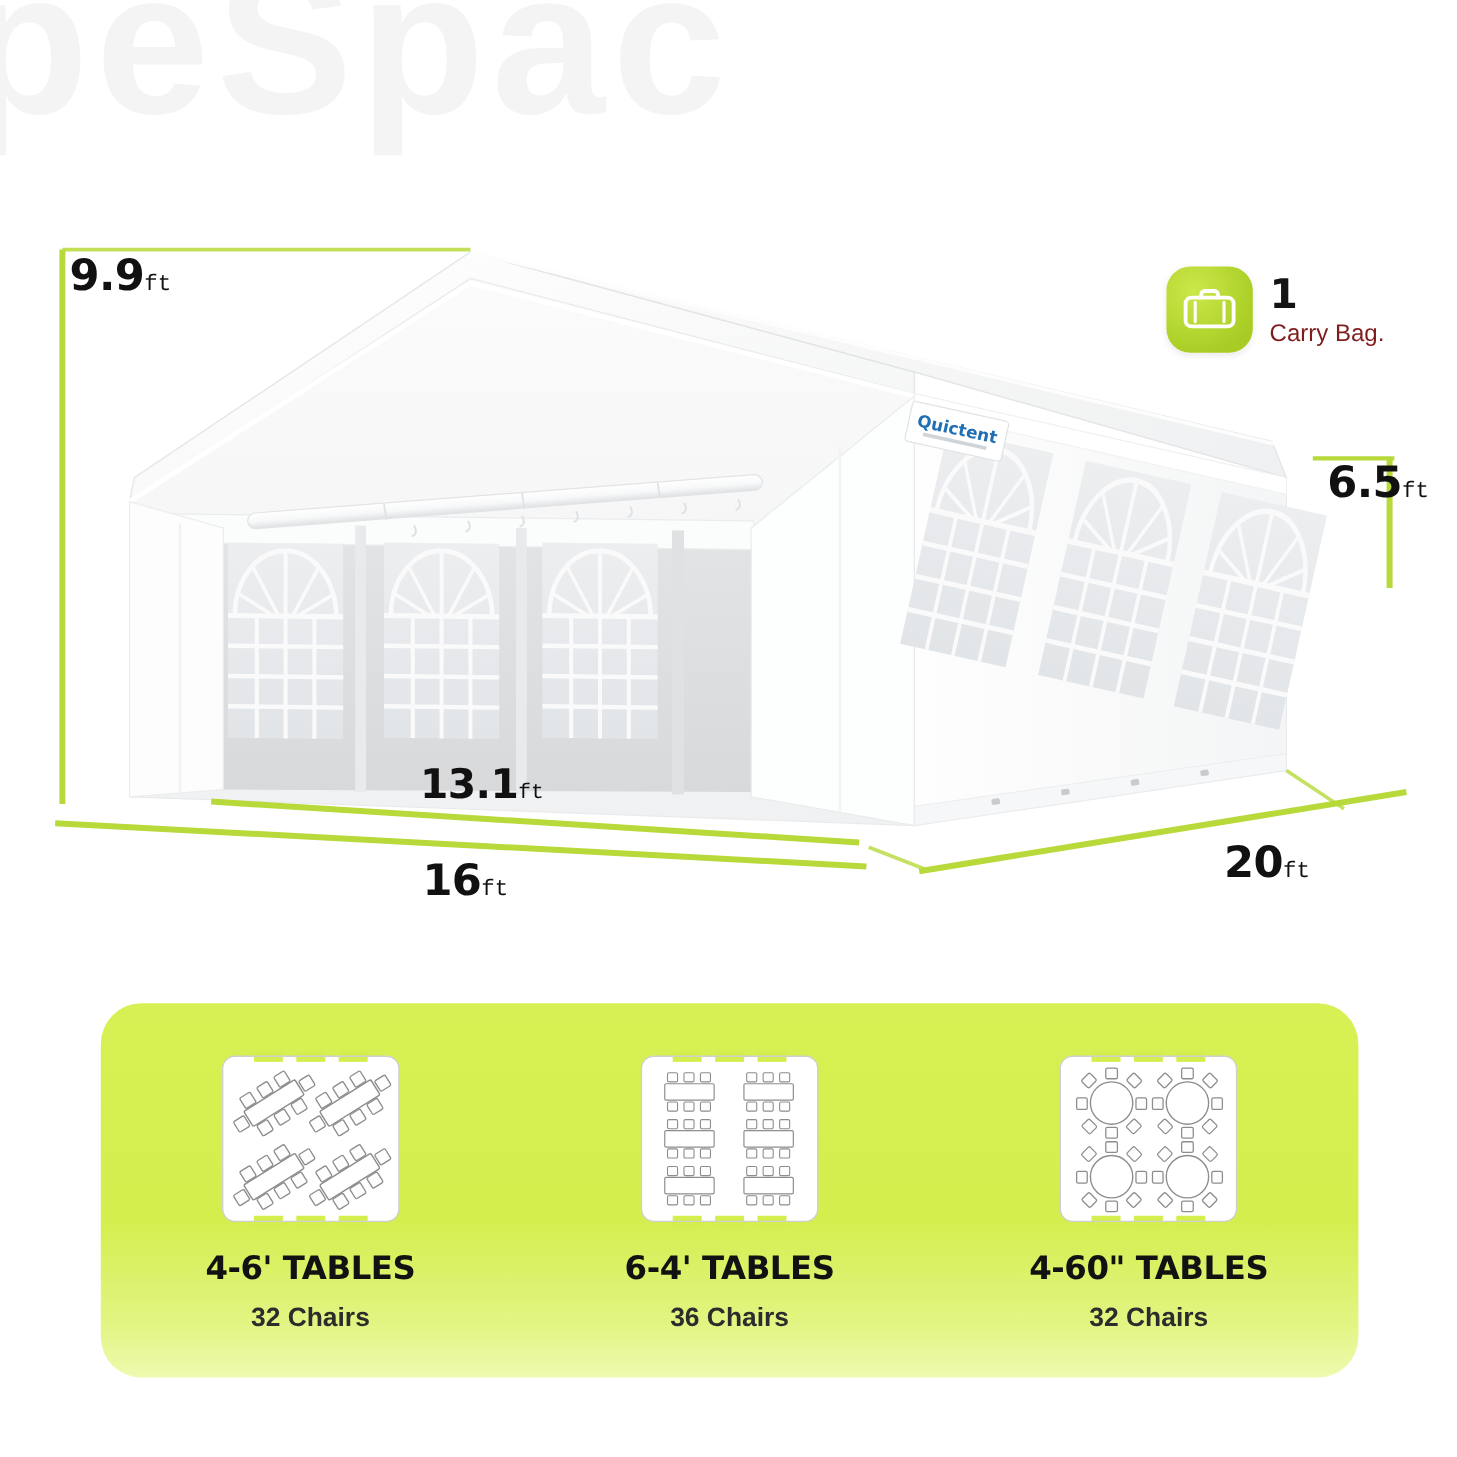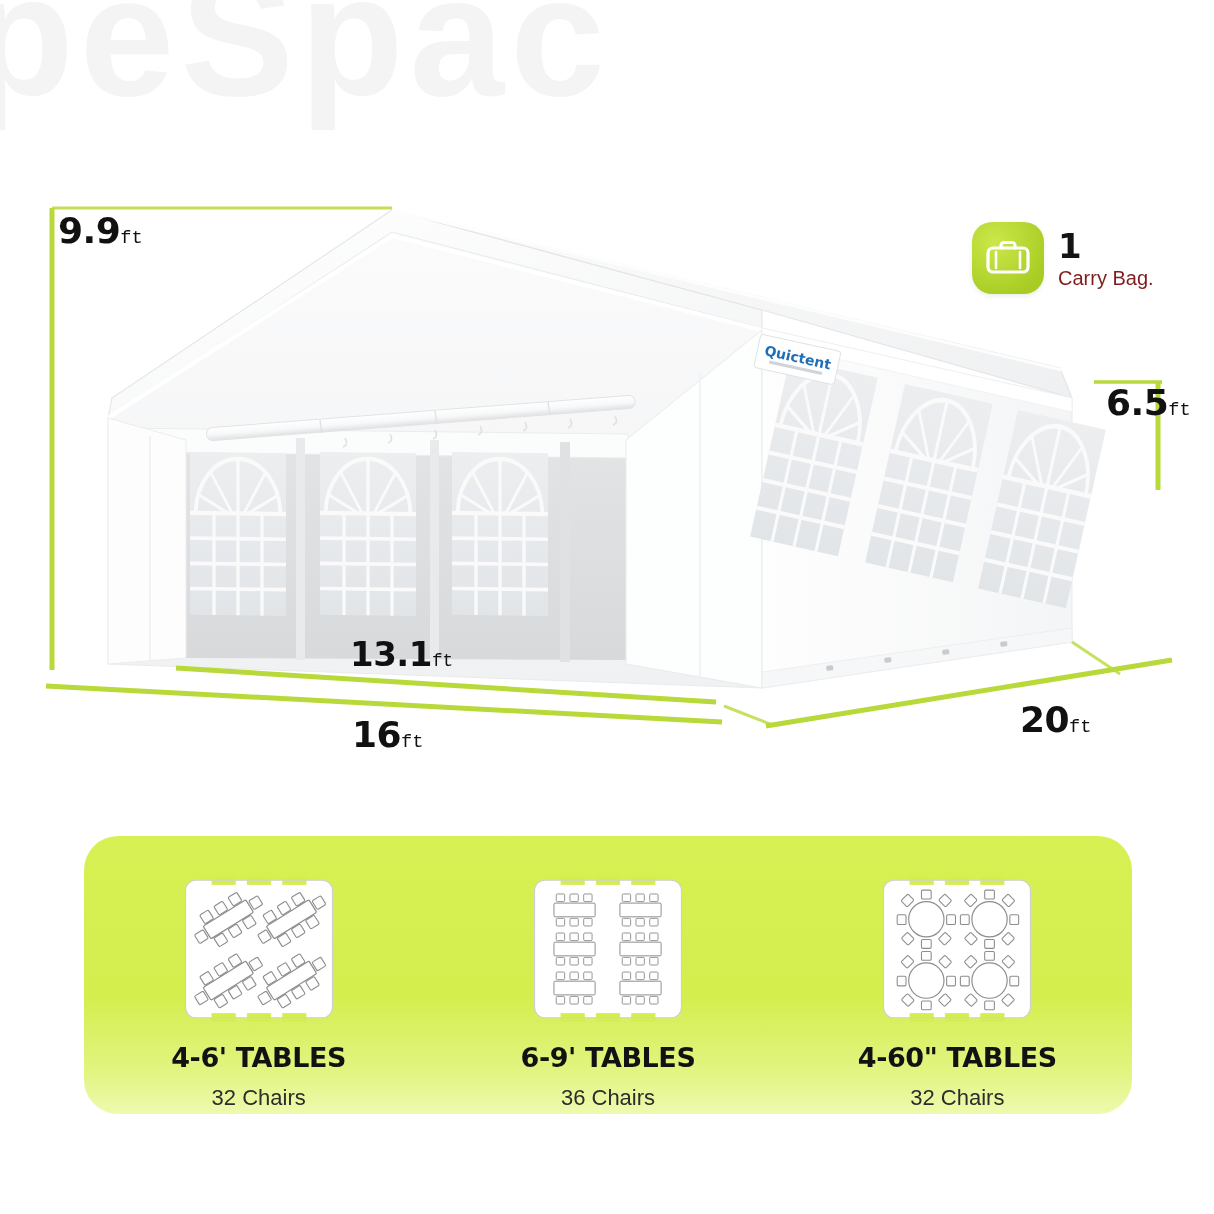--- a/index.html
+++ b/index.html
@@ -133,21 +133,21 @@
     color: #7f1d1d;
     margin-top: 5px;
   }
 
   
   .panel {
     position: absolute;
     left: 84px;
     top: 836px;
     width: 1048px;
-    height: 278px;
+    height: 312px;
     border-radius: 34px;
     background: linear-gradient(180deg, #d7f154 0%, #d4ee4e 58%, #e2f584 86%, #eefaaf 100%);
   }
   .layouts {
     position: absolute;
     left: 0;
     top: 0;
     width: 100%;
     height: 100%;
     display: flex;
@@ -170,21 +170,21 @@
     font-family: "DejaVu Sans", sans-serif;
     font-weight: 700;
     font-size: 27px;
     color: #121212;
     margin-top: 18px;
     letter-spacing: -0.4px;
     white-space: nowrap;
   }
   .layout-sub {
     font-family: "Liberation Sans", sans-serif;
-    font-weight: 400;
+    font-weight: 700;
     font-size: 22px;
     color: #2c2c2c;
     margin-top: 12px;
     white-space: nowrap;
   }
 </style>
 </head>
 <body>
 
 <div class="watermark">peSpac</div>
@@ -458,21 +458,21 @@
         <g transform="translate(120,80) scale(0.82)">
             <use href="#rectTable6"></use>
           </g>
         <g transform="translate(49,122) scale(0.82)">
             <use href="#rectTable6"></use>
           </g>
         <g transform="translate(120,122) scale(0.82)">
             <use href="#rectTable6"></use>
           </g>
       </svg>
-      <div class="layout-title">6-9' TABLES</div>
+      <div class="layout-title">6-4' TABLES</div>
       <div class="layout-sub">36 Chairs</div>
     </div>
 
     <div class="layout-col">
       <svg class="floorplan" viewBox="0 0 170 160">
         <defs>
           <g id="roundTable8">
             <circle cx="0" cy="0" r="20" fill="#ffffff" stroke="#8d8d8d" stroke-width="1.3"></circle>
             <g fill="#fdfdfd" stroke="#8d8d8d" stroke-width="1.2">
               <rect x="-5.5" y="-33" width="11" height="10" rx="1.5"></rect>

